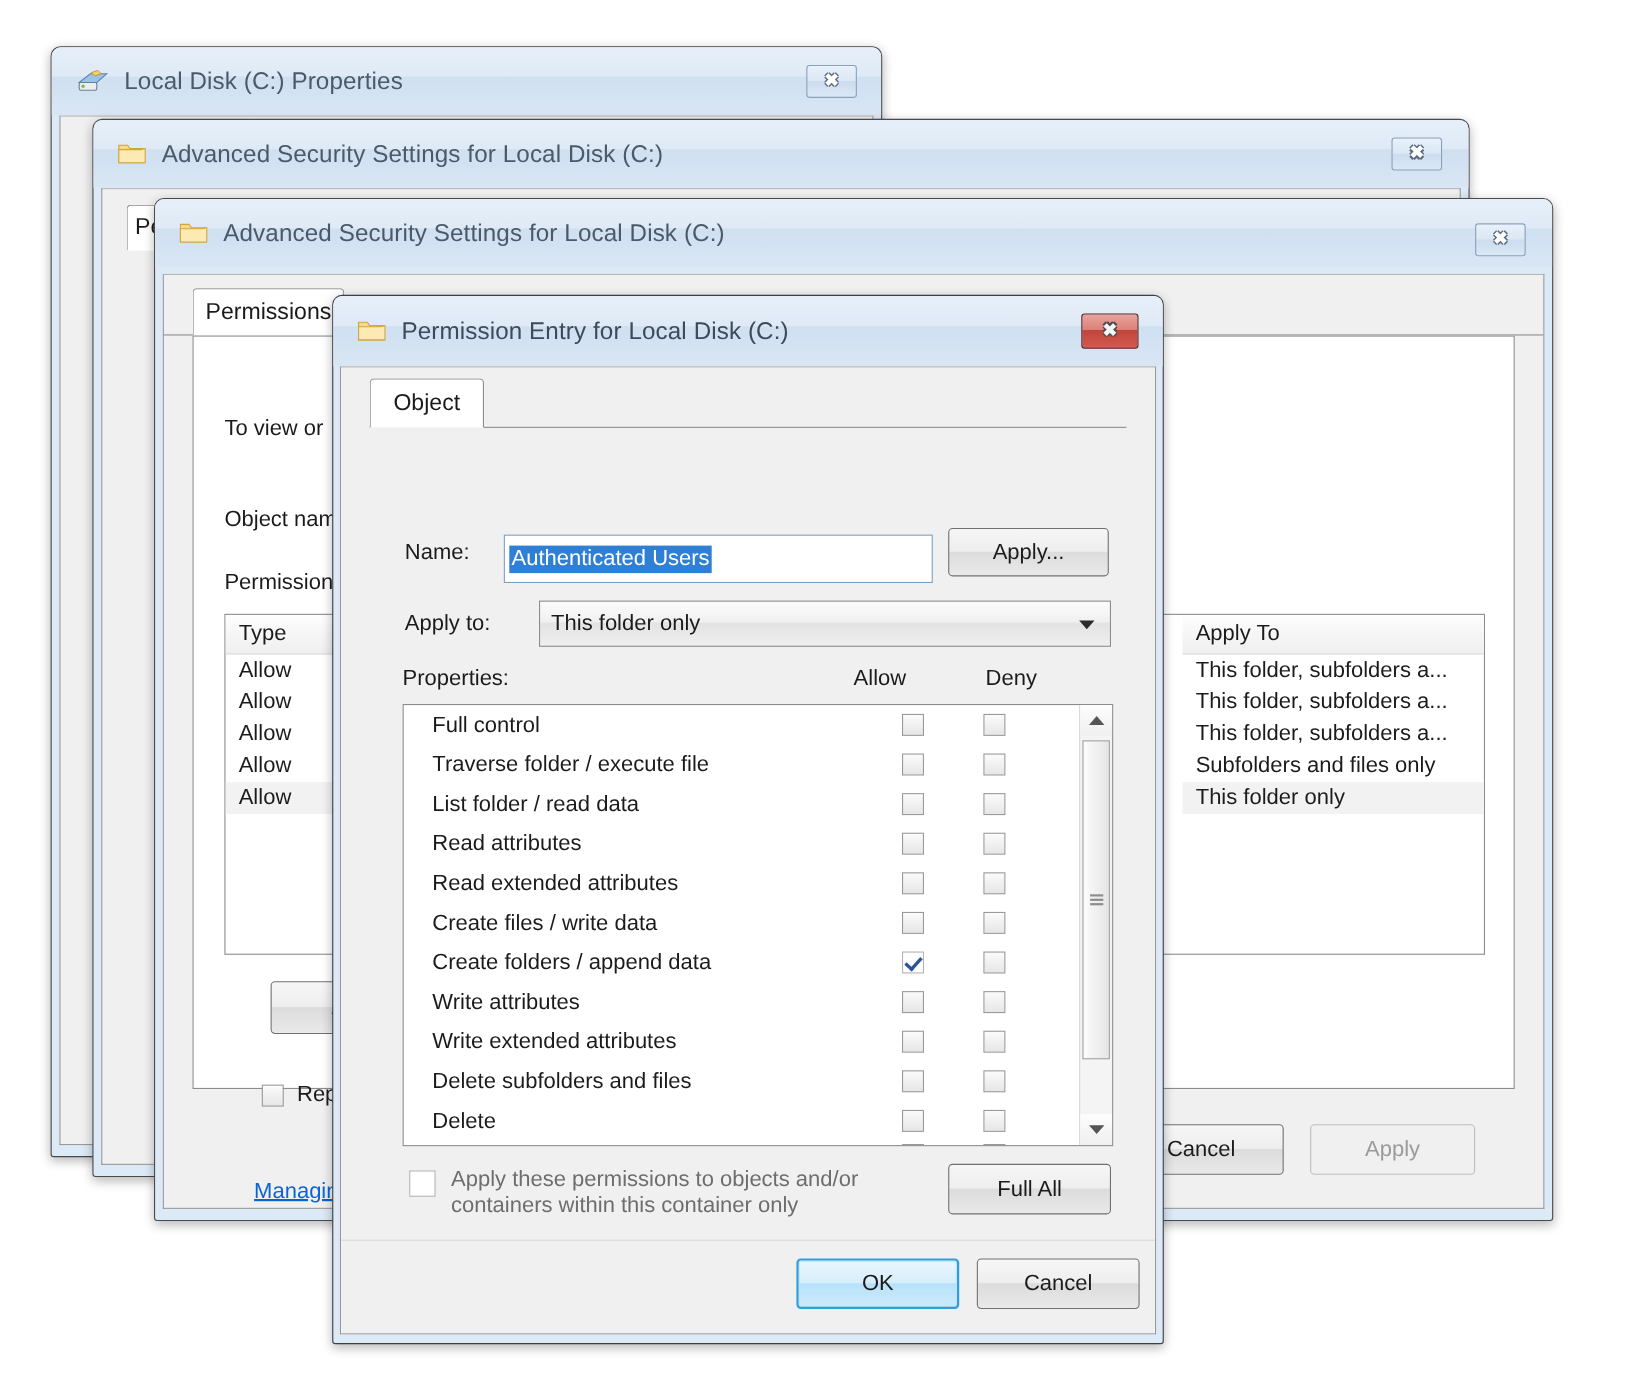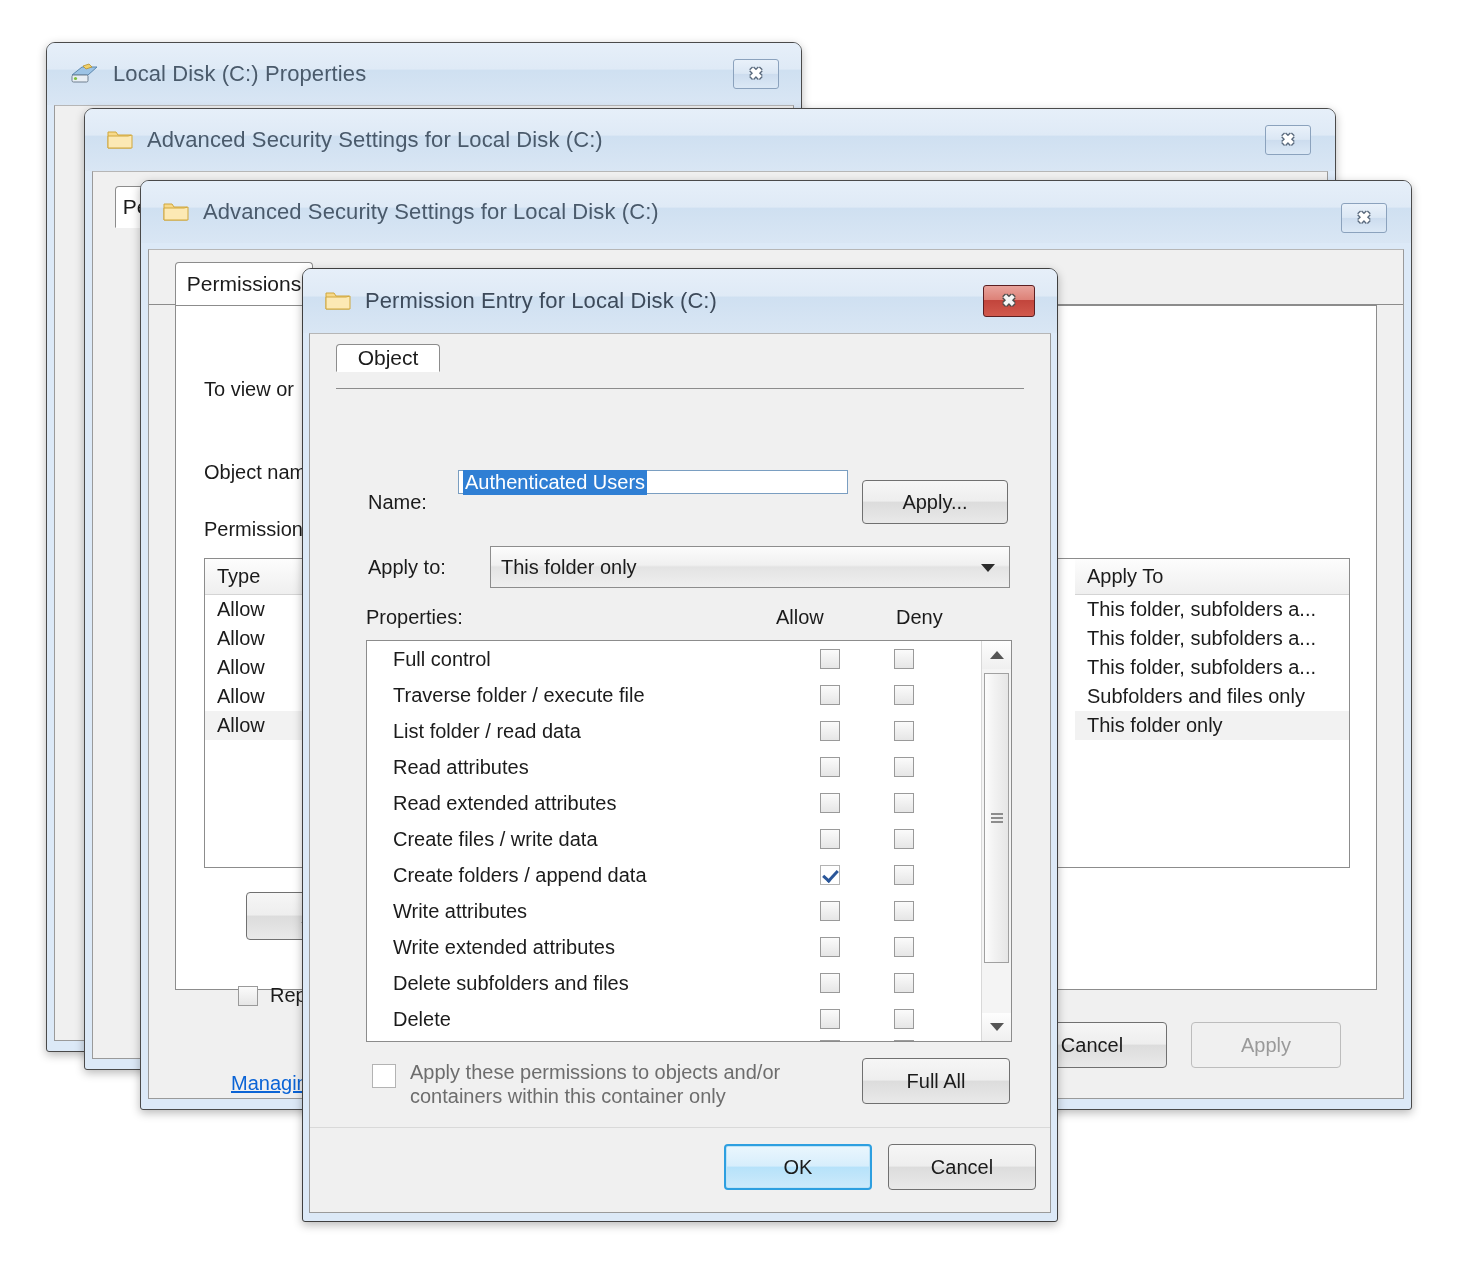--- a/index.html
+++ b/index.html
@@ -399,26 +399,26 @@
     </span>
     <span class="win-title dark">Permission Entry for Local Disk (C:)</span>
     <div class="close-btn red" style="right:22px; top:16px;">
       <span class="glyph">✖</span>
     </div>
   </div>
 
   <div class="win-body" style="top:64px; bottom:8px; left:6px; right:6px;">
 
     <div class="tabstrip" style="left:26px; right:26px; top:54px; height:1px;"></div>
-    <div class="tab" style="left:26px; top:10px; width:104px; height:28px;">
+    <div class="tab" style="left:26px; top:10px; width:104px; height:45px;">
       <span>Object</span>
     </div>
 
     <span class="label" style="position:absolute; left:58px; top:157px;">Name:</span>
-    <div class="textbox" style="position:absolute; left:148px; top:136px; width:390px; height:24px;">
+    <div class="textbox" style="position:absolute; left:148px; top:152px; width:390px; height:44px;">
       <span class="sel-text">Authenticated Users</span>
     </div>
     <div class="btn" style="position:absolute; left:552px; top:146px; width:146px; height:44px;">
       <span>Apply...</span>
     </div>
 
     <span class="label" style="position:absolute; left:58px; top:222px;text-align:center;">Apply to:</span>
     <div class="combo" style="position:absolute; left:180px; top:212px; width:520px; height:42px;">
       <span>This folder only</span>
       <span class="arrow"></span>

